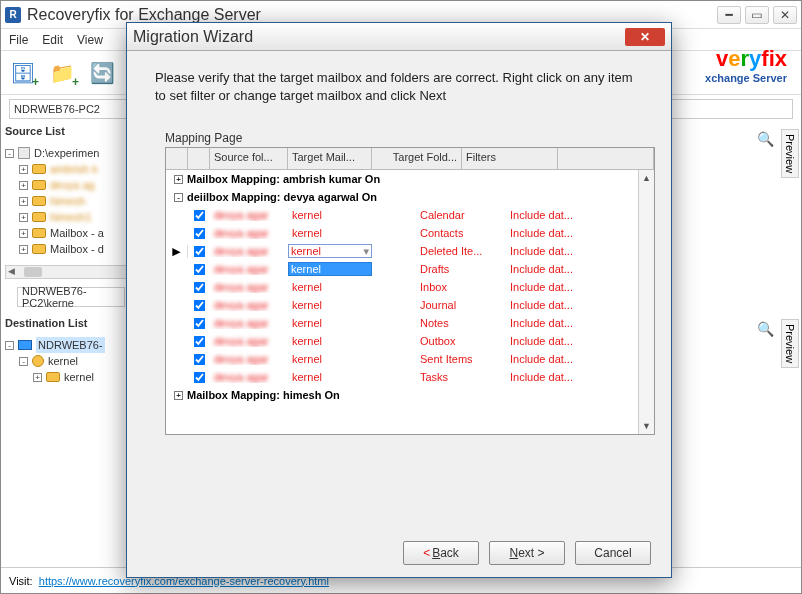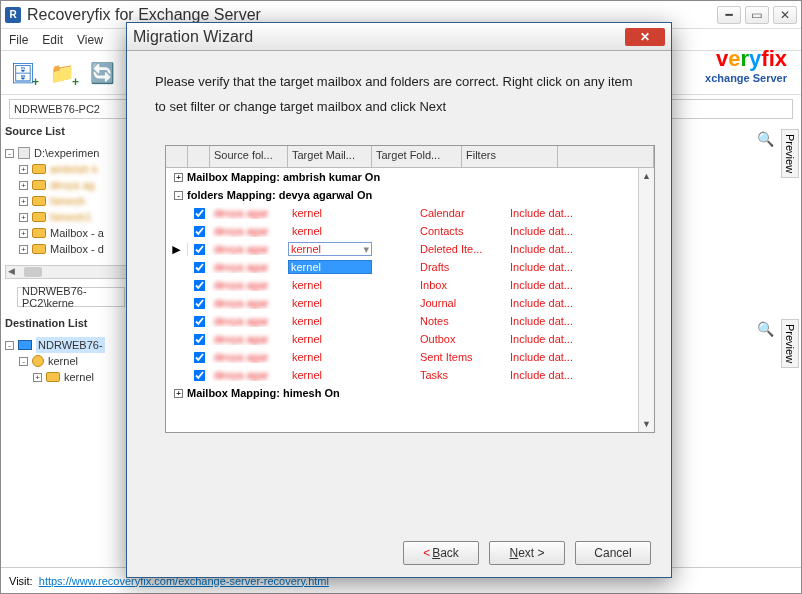--- a/index.html
+++ b/index.html
@@ -49,27 +49,27 @@
 .scroll-h .knob { position:absolute; left:18px; top:1px; bottom:1px; width:18px; background:#ccc; border-radius:2px;}
 .scroll-h::before{content:"◀"; position:absolute; left:2px; font-size:9px; color:#666;}
 .scroll-h::after{content:"▶"; position:absolute; right:2px; font-size:9px; color:#666;}
 
 
 .dialog { position: absolute; left: 126px; top: 22px; width: 546px; height: 556px; background: #f0f0f0; border: 1px solid #2b5b8c; box-shadow: 0 6px 24px rgba(0,0,0,0.45); }
 .dlg-title { height: 28px; background: linear-gradient(#fff,#e5e5e5); border-bottom:1px solid #aaa; display:flex; align-items:center; padding:0 6px;}
 .dlg-title .txt { font-size:16px; color:#333;}
 .dlg-close { margin-left:auto; width:40px; height:18px; background:#d04030; border-radius:2px; display:flex; align-items:center; justify-content:center; color:#fff; font-weight:bold; font-size:12px;}
 .dlg-body { padding: 18px 28px 0 28px; }
-.dlg-msg { font-size:13px; color:#222; line-height:25px; margin-bottom: 26px;}
+.dlg-msg { font-size:13px; color:#222; line-height:18px; margin-bottom: 26px;}
 
 .mapping-label { font-size:12px; color:#333; margin: 0 0 2px 10px; }
 .grid { border:1px solid #999; background:#fff; width: 490px; margin: 0 0 0 10px; height: 288px; position:relative;}
 .grid-head { display:flex; background:#eee; border-bottom:1px solid #bbb; height:22px;}
 .gh { border-right:1px solid #bbb; padding:3px 4px; font-size:11px; color:#333; overflow:hidden; white-space:nowrap;}
-.gh.row-sel{width:22px;} .gh.chk{width:22px;} .gh.src{width:78px;} .gh.tgt{width:84px;} .gh.fold{width:90px;} .gh.flt{width:96px;} .gh.pad{flex:1;}
+.gh.row-sel{width:22px;} .gh.chk{width:22px;} .gh.src{width:78px;} .gh.tgt{width:84px;} .gh.fold{width:90px;text-align:right;} .gh.flt{width:96px;} .gh.pad{flex:1;}
 
 .grid-body { height: calc(100% - 22px); overflow:hidden; font-size:11px;}
 .g-row{ display:flex; align-items:center; height:18px;}
 .g-row-head{ font-weight:bold; padding-left:4px; }
 .g-row .exp2{width:9px; height:9px; border:1px solid #7a7a7a; font-size:8px; line-height:7px; text-align:center; margin:0 4px; color:#333; display:inline-block;}
 .cell{padding:0 4px; overflow:hidden; white-space:nowrap; text-overflow:ellipsis;}
 .cell.row-sel{width:22px; border-right:1px solid #ddd; display:flex; align-items:center; justify-content:center;}
 .cell.chk{width:22px; display:flex; align-items:center; justify-content:center;}
 .cell.src{width:78px; color:#e81818;}
 .cell.tgt{width:84px; color:#e81818; position:relative;}
@@ -217,38 +217,39 @@
 </div>
 
 <div class="dialog">
   <div class="dlg-title">
     <span class="txt">Migration Wizard</span>
     <div class="dlg-close">✕</div>
   </div>
   <div class="dlg-body">
     <div class="dlg-msg">Please verify that the target mailbox and folders are correct. Right click on any item to set filter or change target mailbox and click Next</div>
 
+    <div class="mapping-label">Mapping Page</div>
     <div class="grid">
       <div class="grid-head">
         <div class="gh row-sel"></div>
         <div class="gh chk"></div>
         <div class="gh src">Source fol...</div>
         <div class="gh tgt">Target Mail...</div>
         <div class="gh fold">Target Fold...</div>
         <div class="gh flt">Filters</div>
         <div class="gh pad"></div>
       </div>
       <div class="grid-body" id="grid-body">
           <div class="g-row g-row-head">
             <span class="exp2">+</span>
             <span>Mailbox Mapping: ambrish kumar  On</span>
           </div>
           <div class="g-row g-row-head">
             <span class="exp2">-</span>
-            <span>folders Mapping: devya agarwal  On</span>
+            <span>deiilbox Mapping: devya agarwal  On</span>
           </div>
           <div class="g-row">
     <div class="cell row-sel"></div>
     <div class="cell chk">
               <input type="checkbox" checked="" style="">
             </div>
     <div class="cell src"><span class="blur-r">devya agar</span></div>
     <div class="cell tgt">kernel</div>
     <div class="cell fold">Calendar</div>
     <div class="cell flt">Include dat...</div>

